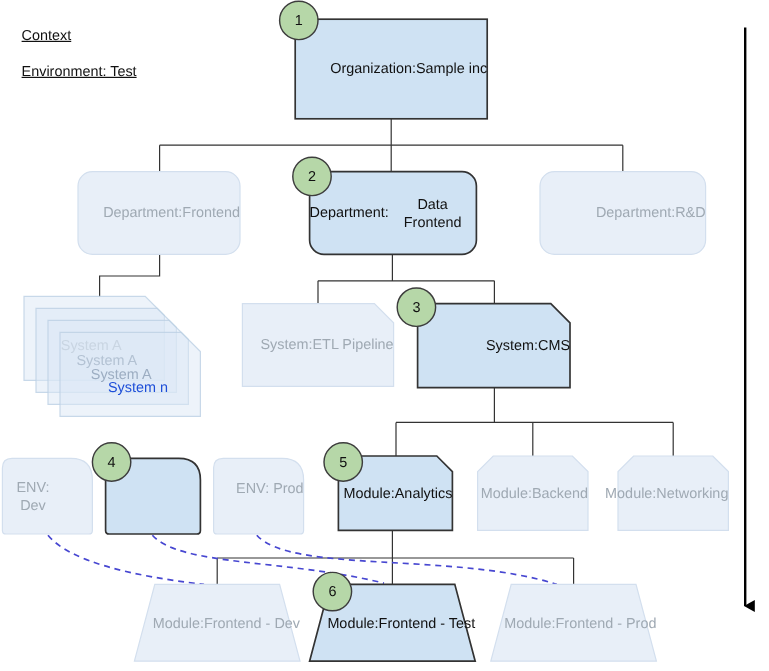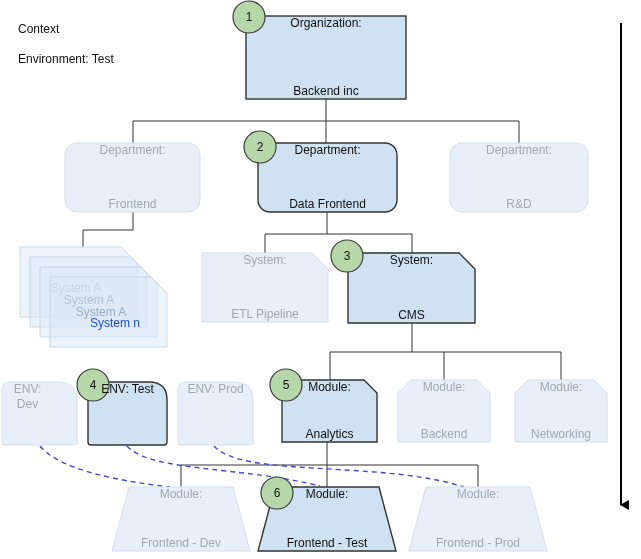--- a/index.html
+++ b/index.html
@@ -6,30 +6,30 @@
   #stage{
     position:relative;
     width:641px;height:559px;
     background:#ffffff;
     font-family:"Liberation Sans", sans-serif;
     overflow:hidden;
   }
   #diagram-svg{position:absolute;left:0;top:0;z-index:1;}
   .label{
     position:absolute;z-index:3;
-    display:flex;flex-direction:column;justify-content:space-between;align-items:center;
+    display:flex;flex-direction:row;justify-content:flex-end;align-items:center;
     text-align:center;font-size:12px;line-height:15px;color:#111111;
     pointer-events:none;
   }
   .label.faded{color:#9fa9b3;}
   .context{
     position:absolute;left:18px;top:7px;z-index:3;
     font-size:12px;line-height:15px;color:#111111;white-space:pre-line;
   }
-  .context div{white-space:nowrap;}
+  .context div{white-space:nowrap;text-decoration:underline;}
   .badge-num{
     position:absolute;z-index:5;width:32px;height:32px;
     display:flex;align-items:center;justify-content:center;
     font-size:12px;color:#111111;pointer-events:none;
   }
   .stack-label{
     position:absolute;z-index:3;font-size:12px;transform:translate(-50%,-50%);
     white-space:nowrap;pointer-events:none;
   }
 </style>
@@ -104,21 +104,21 @@
       <circle cx="260" cy="147" r="16"></circle>
       <circle cx="347" cy="256" r="16"></circle>
       <circle cx="93" cy="385" r="16"></circle>
       <circle cx="286" cy="385" r="16"></circle>
       <circle cx="277" cy="493" r="16"></circle>
     </g>
   </svg>
 
   <div class="label" style="left:246px;top:16px;width:160px;height:83px;">
     <span>Organization:</span>
-    <span>Backend inc</span>
+    <span>Sample inc</span>
   </div>
 
   <div class="label faded" style="left:65px;top:143px;width:135px;height:69px;">
     <span>Department:</span>
     <span>Frontend</span>
   </div>
   <div class="label" style="left:258px;top:143px;width:139px;height:69px;">
     <span>Department:</span>
     <span>Data Frontend</span>
   </div>
@@ -136,23 +136,20 @@
     <span>System:</span>
     <span>ETL Pipeline</span>
   </div>
   <div class="label" style="left:348px;top:253px;width:127px;height:70px;">
     <span>System:</span>
     <span>CMS</span>
   </div>
 
   <div class="label faded" style="left:2px;top:382px;width:51px;height:63px;">
     <span>ENV: Dev</span>
-  </div>
-  <div class="label" style="left:88px;top:382px;width:79px;height:63px;">
-    <span>ENV: Test</span>
   </div>
   <div class="label faded" style="left:178px;top:382px;width:75px;height:50px;">
     <span>ENV: Prod</span>
   </div>
 
   <div class="label" style="left:282px;top:380px;width:95px;height:62px;">
     <span>Module:</span>
     <span>Analytics</span>
   </div>
   <div class="label faded" style="left:398px;top:380px;width:92px;height:62px;">

